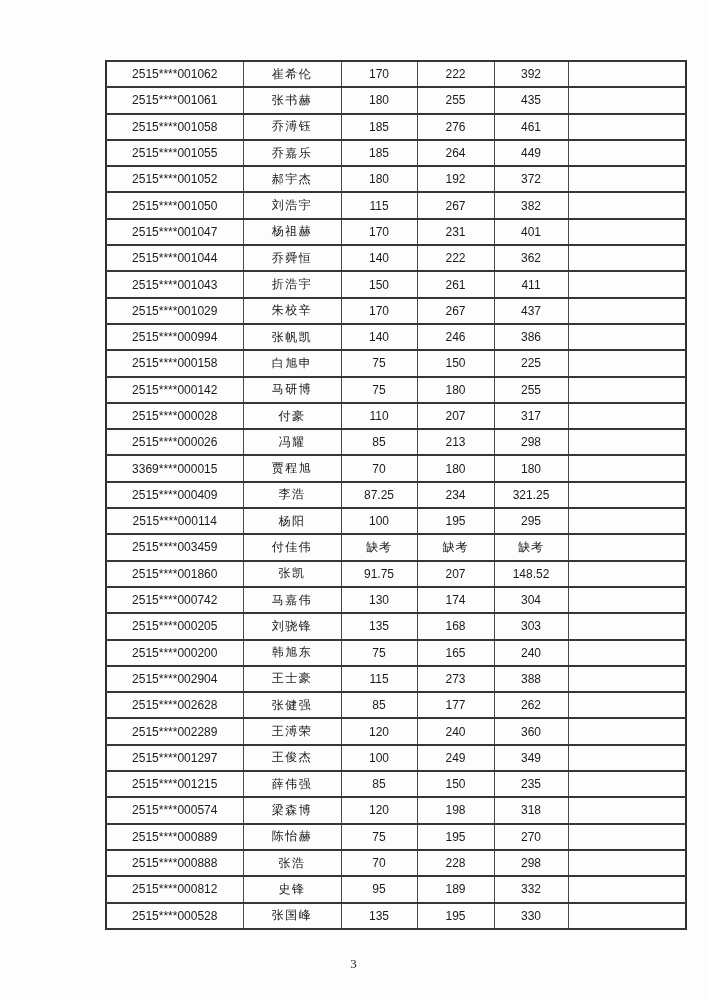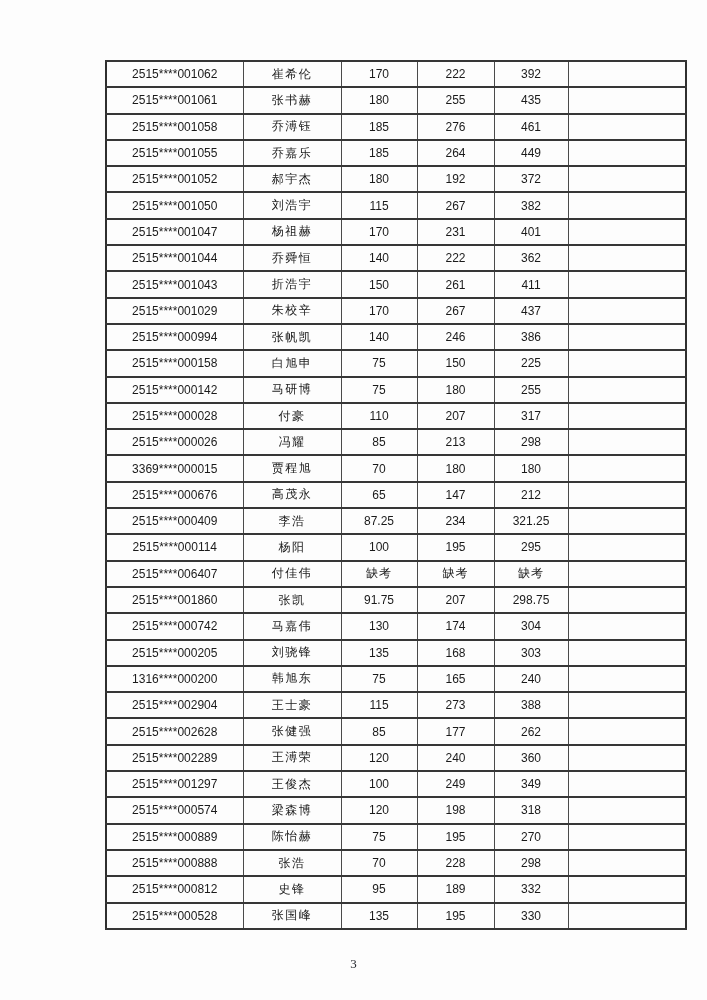--- a/index.html
+++ b/index.html
@@ -205,77 +205,69 @@
         </tr>
         <tr>
           <td>3369****000015</td>
           <td class="cell-name">贾程旭</td>
           <td>70</td>
           <td>180</td>
           <td>180</td>
           <td></td>
         </tr>
         <tr>
-          <td>2515****000676</td>
-          <td class="cell-name">高茂永</td>
-          <td>65</td>
-          <td>147</td>
-          <td>212</td>
-          <td></td>
-        </tr>
-        <tr>
           <td>2515****000409</td>
           <td class="cell-name">李浩</td>
           <td>87.25</td>
           <td>234</td>
           <td>321.25</td>
           <td></td>
         </tr>
         <tr>
           <td>2515****000114</td>
           <td class="cell-name">杨阳</td>
           <td>100</td>
           <td>195</td>
           <td>295</td>
           <td></td>
         </tr>
         <tr>
-          <td>2515****006407</td>
+          <td>2515****003459</td>
           <td class="cell-name">付佳伟</td>
           <td class="cell-absent">缺考</td>
           <td class="cell-absent">缺考</td>
           <td class="cell-absent">缺考</td>
           <td></td>
         </tr>
         <tr>
           <td>2515****001860</td>
           <td class="cell-name">张凯</td>
           <td>91.75</td>
           <td>207</td>
-          <td>298.75</td>
+          <td>148.52</td>
           <td></td>
         </tr>
         <tr>
           <td>2515****000742</td>
           <td class="cell-name">马嘉伟</td>
           <td>130</td>
           <td>174</td>
           <td>304</td>
           <td></td>
         </tr>
         <tr>
           <td>2515****000205</td>
           <td class="cell-name">刘骁锋</td>
           <td>135</td>
           <td>168</td>
           <td>303</td>
           <td></td>
         </tr>
         <tr>
-          <td>1316****000200</td>
+          <td>2515****000200</td>
           <td class="cell-name">韩旭东</td>
           <td>75</td>
           <td>165</td>
           <td>240</td>
           <td></td>
         </tr>
         <tr>
           <td>2515****002904</td>
           <td class="cell-name">王士豪</td>
           <td>115</td>
@@ -298,20 +290,28 @@
           <td>240</td>
           <td>360</td>
           <td></td>
         </tr>
         <tr>
           <td>2515****001297</td>
           <td class="cell-name">王俊杰</td>
           <td>100</td>
           <td>249</td>
           <td>349</td>
+          <td></td>
+        </tr>
+        <tr>
+          <td>2515****001215</td>
+          <td class="cell-name">薛伟强</td>
+          <td>85</td>
+          <td>150</td>
+          <td>235</td>
           <td></td>
         </tr>
         <tr>
           <td>2515****000574</td>
           <td class="cell-name">梁森博</td>
           <td>120</td>
           <td>198</td>
           <td>318</td>
           <td></td>
         </tr>

